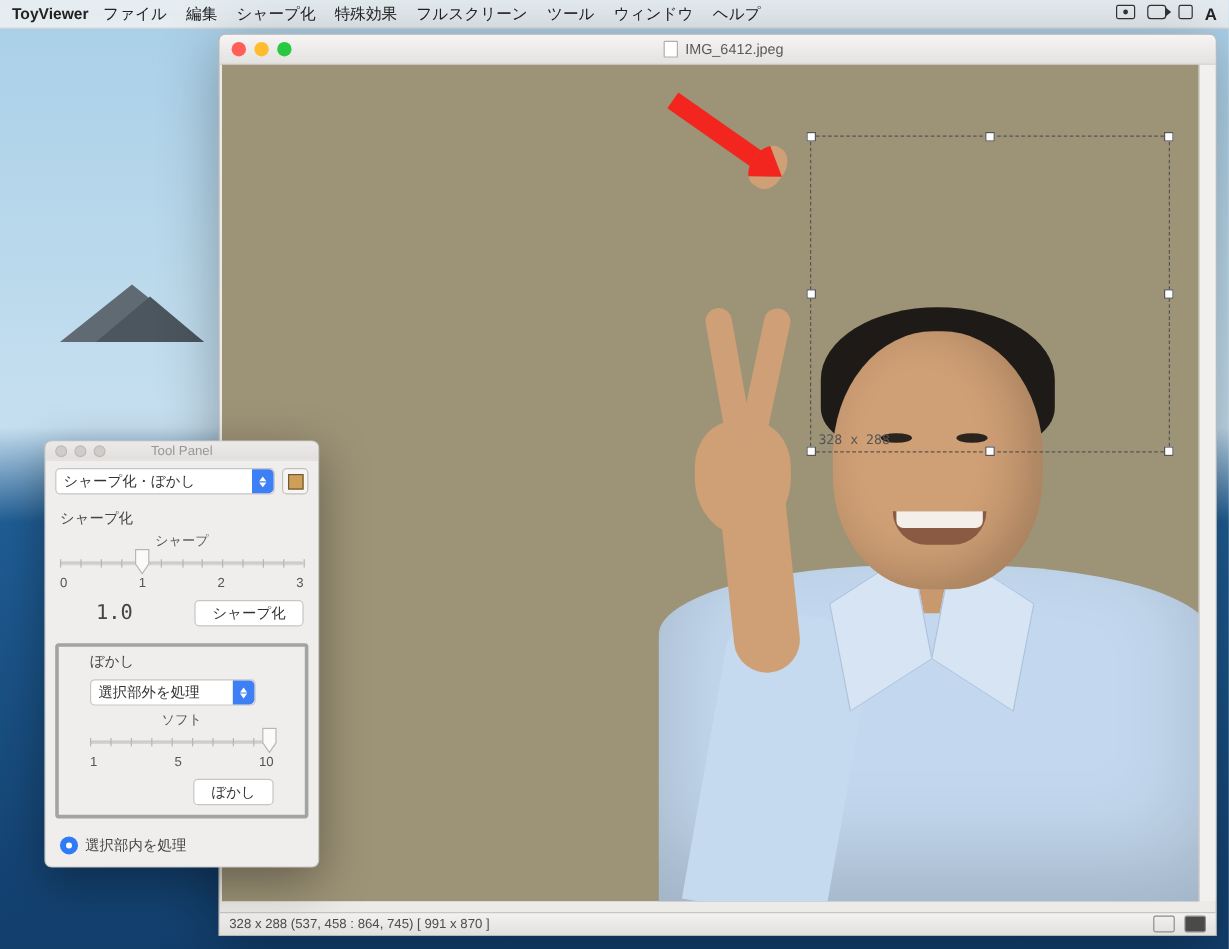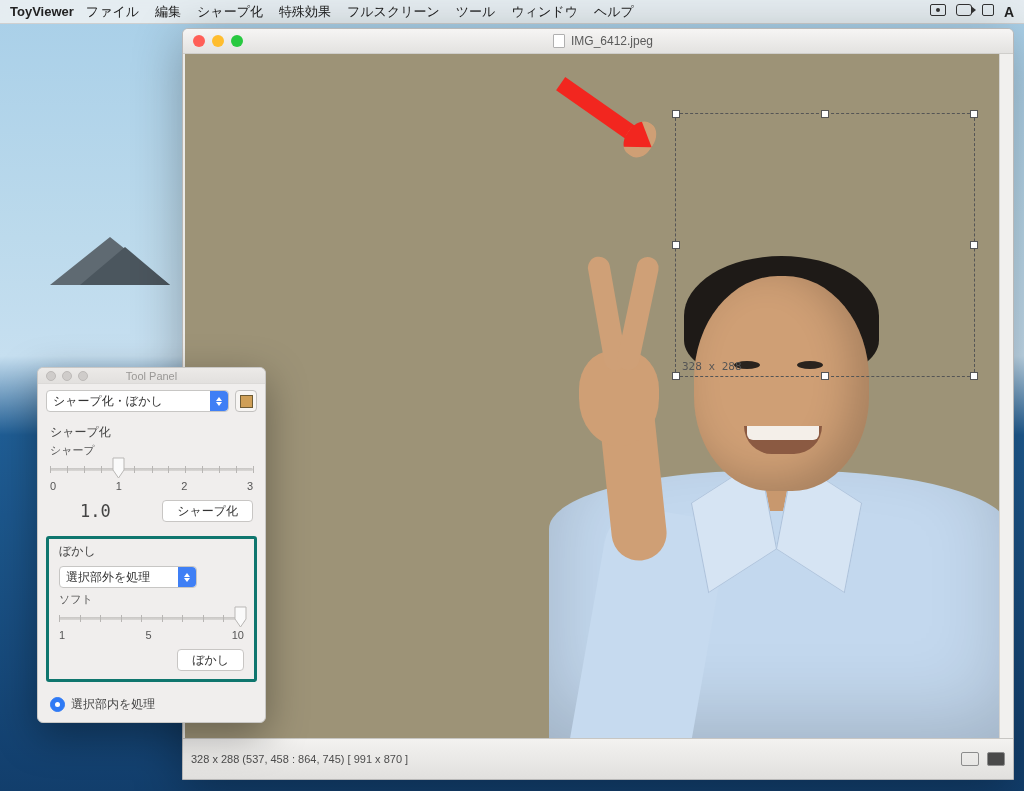--- a/index.html
+++ b/index.html
@@ -28,21 +28,21 @@
     .imgwin { position:absolute; left:182px; top:28px; width:832px; height:752px;
               border:1px solid #b8b8b8; border-radius:6px 6px 0 0; background:#ecebe8; box-shadow:0 10px 50px rgba(0,0,0,.3); overflow:hidden;}
     .titlebar { height:25px; background:linear-gradient(#f6f5f4,#e3e2e0); border-bottom:1px solid #cfcecb; display:flex; align-items:center; font-size:12px; color:#5a5a5a;}
     .traffic { display:flex; gap:7px; padding:0 10px;}
     .traffic span{width:12px;height:12px;border-radius:50%;display:block;}
     .t-red{background:#ff5f57;} .t-yel{background:#ffbd2e;} .t-grn{background:#28c940;}
     .titlemid{ flex:1; text-align:center; display:flex; justify-content:center; align-items:center; gap:6px;}
     .pageicon{width:12px;height:14px;background:#fff;border:1px solid #b0b0b0;border-radius:1px;}
     .canvas { position:absolute; left:2px; top:25px; right:14px; bottom:28px; background:#9d9377; overflow:hidden;}
     .scrollv { position:absolute; right:0; top:25px; bottom:28px; width:14px; background:#f1f0ee; border-left:1px solid #d4d3d0;}
-    .statusbar { position:absolute; left:0; right:0; bottom:0; height:41px; background:linear-gradient(#f3f2f0,#e1e0de); border-top:1px solid #c7c6c3; display:flex; align-items:center; padding:0 8px; font-size:11px; color:#4d4d4d;}
+    .statusbar { position:absolute; left:0; right:0; bottom:0; height:19px; background:linear-gradient(#f3f2f0,#e1e0de); border-top:1px solid #c7c6c3; display:flex; align-items:center; padding:0 8px; font-size:11px; color:#4d4d4d;}
     .statusbar .sright{ margin-left:auto; display:flex; gap:8px;}
     .sicon{width:18px;height:14px;border:1px solid #8c8c8c;border-radius:2px;}
     .sicon.dark{background:#4a4a4a;}
 
     
     .subject { position:absolute; right:-10px; bottom:-10px; width:460px; height:560px;}
     .shirt { position:absolute; bottom:0; left:0; width:100%; height:290px; background:#c3d8ee; border-radius:45% 45% 0 0 / 20% 20% 0 0; box-shadow:inset 0 -40px 80px rgba(0,0,0,.18); }
     .collarL,.collarR{position:absolute;top:275px;width:70px;height:100px;background:#d6e4f3;border:1px solid #aec3dc;}
     .collarL{left:150px;transform:skewY(-25deg) rotate(-10deg);} .collarR{left:235px;transform:skewY(25deg) rotate(10deg);}
     .neck{position:absolute;top:250px;left:195px;width:70px;height:60px;background:#c8986e;border-radius:10px;}
@@ -78,33 +78,33 @@
     .panel .ptitle .txt{position:absolute;left:0;right:0;text-align:center;pointer-events:none;}
     .selectrow{display:flex;align-items:center;padding:6px 8px;gap:6px;}
     .macselect{flex:1;height:22px;background:#fff;border:1px solid #c7c6c4;border-radius:4px;display:flex;align-items:center;padding:0 6px;position:relative;cursor:default;}
     .macselect .arrs{position:absolute;right:0;top:0;bottom:0;width:18px;background:#3f7ff5;border-radius:0 4px 4px 0;display:flex;flex-direction:column;align-items:center;justify-content:center;gap:1px;}
     .macselect .arrs::before,.macselect .arrs::after{content:"";width:0;height:0;border-left:3px solid transparent;border-right:3px solid transparent;}
     .macselect .arrs::before{border-bottom:4px solid #fff;} .macselect .arrs::after{border-top:4px solid #fff;}
     .sqbtn{width:22px;height:22px;border:1px solid #c2c1bf;border-radius:4px;background:#f7f5f3;display:flex;align-items:center;justify-content:center;cursor:default;}
     .sqbtn .swatch{width:13px;height:13px;background:#cf9f57;border:1px solid #6d5b35;}
     .section{padding:6px 12px 10px;}
     .section h4{font-weight:400;font-size:12px;color:#444;margin-bottom:2px;}
-    .rLabel{text-align:left;font-size:11px;color:#555;margin-bottom:2px;}
+    .rLabel{text-align:center;font-size:11px;color:#555;margin-bottom:2px;}
     .slider{position:relative;height:18px;}
     .track{position:absolute;left:0;right:0;top:8px;height:3px;background:linear-gradient(#c8c6c4,#d9d7d5);border-radius:2px;}
     .ticks{position:absolute;left:0;right:0;top:6px;height:7px;}
     .tick{position:absolute;top:0;width:1px;height:7px;background:#b8b6b4;}
     .thumb{position:absolute;top:-3px;width:13px;height:22px;}
     .thumb svg{display:block;}
     .nums{display:flex;justify-content:space-between;font-size:11px;color:#555;margin-top:2px;font-family:Menlo,monospace;}
     .nums2{display:flex;justify-content:space-between;font-size:11px;color:#555;margin-top:2px;font-family:Menlo,monospace;}
     .valrow{display:flex;align-items:center;justify-content:space-between;margin-top:8px;}
     .valrow .val{font-family:Menlo,monospace;font-size:17px;color:#444;margin-left:30px;}
     .btn{height:22px;padding:0 14px;background:#fff;border:1px solid #c8c6c4;border-radius:4px;font-size:12px;cursor:default;display:flex;align-items:center;}
-    .highlight-box{margin:4px 8px 8px;border:3px solid #0f766e;border-radius:3px;padding:2px 4px 8px;}
+    .highlight-box{margin:4px 8px 8px;border:3px solid #a3a3a3;border-radius:3px;padding:2px 20px 8px;}
     .blursel{display:flex;padding:4px 0;}
     .blursel .macselect{width:138px;flex:0 0 138px;}
     .radios{padding:6px 12px 8px;}
     .radio{display:flex;align-items:center;gap:6px;font-size:12px;color:#444;margin-bottom:4px;}
     .r-ind{width:15px;height:15px;border-radius:50%;border:1px solid #b6b4b2;background:#fff;position:relative;}
     .r-ind.on{background:#2f7af5;border-color:#2f7af5;}
     .r-ind.on::after{content:"";position:absolute;inset:4px;border-radius:50%;background:#fff;}
   </style>
 </head>
 <body>

